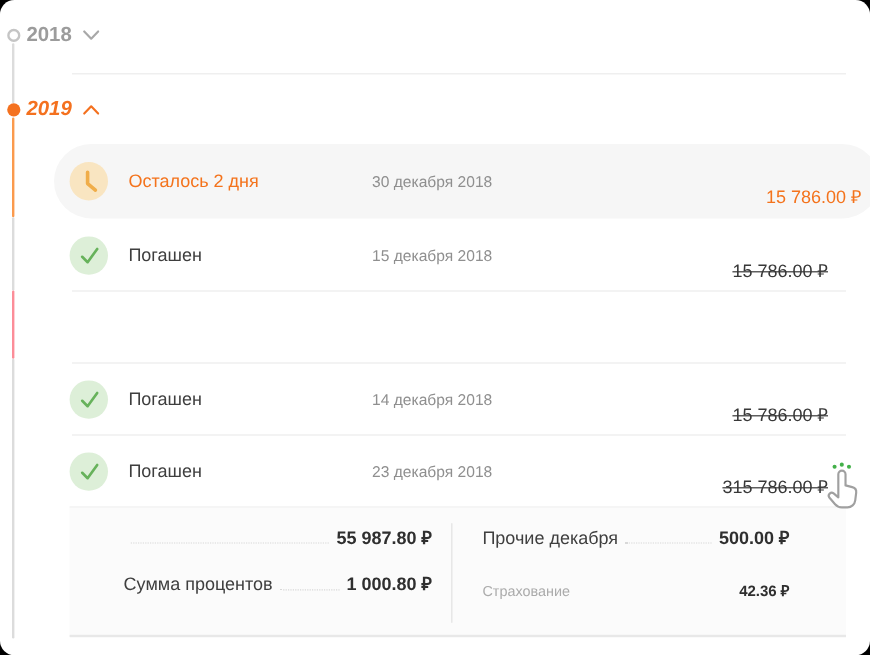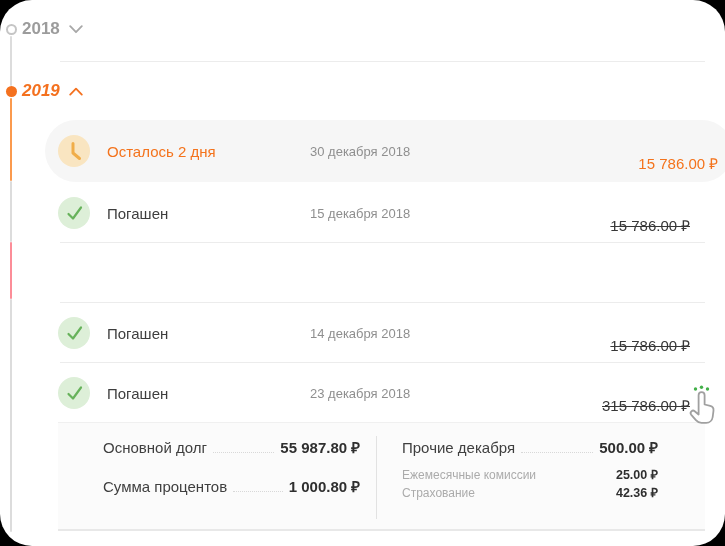--- a/index.html
+++ b/index.html
@@ -1,17 +1,17 @@
 <!DOCTYPE html>
 <html><head>
 <meta charset="utf-8">
 <style>
   html,body{margin:0;padding:0;background:#000;}
   body{font-family:"Liberation Sans", sans-serif;}
-  .card{position:relative;width:725px;height:546px;background:#fff;border-radius:32px;overflow:hidden;}
+  .card{position:relative;width:725px;height:546px;background:#fff;border-radius:12px;overflow:hidden;}
 
   
   .tl-seg{position:absolute;left:10px;width:2px;border-radius:1px;}
   .tl-gray{background:#dcdcdc;}
   .tl-orange{background:#fb9a4d;}
   .tl-pink{background:#fc8d98;}
   .seg1{top:36px;height:50px;}
   .seg2{top:98px;height:83px;}
   .seg3{top:181px;height:61px;}
   .seg4{top:242px;height:57px;}
@@ -141,39 +141,33 @@
           <path d="M10.5 17l4.5 4.5 8-11" fill="none" stroke="#67b25b" stroke-width="2.2" stroke-linecap="round" stroke-linejoin="round"></path>
         </svg>
     </span>
     <span class="cell status">Погашен</span>
     <span class="cell date">23 декабря 2018</span>
     <span class="cell amount amount--strike">315 786.00 ₽</span>
   </div>
 
   <div class="panel">
     <div class="pair pL1">
-      <span class="pair-label">Основной долг</span>
       <span class="leader"></span>
       <span class="pair-amount">55 987.80 ₽</span>
     </div>
     <div class="pair pL2">
       <span class="pair-label">Сумма процентов</span>
       <span class="leader"></span>
       <span class="pair-amount">1 000.80 ₽</span>
     </div>
     <div class="vdiv"></div>
     <div class="pair pR1">
       <span class="pair-label">Прочие декабря</span>
       <span class="leader"></span>
       <span class="pair-amount">500.00 ₽</span>
-    </div>
-    <div class="pair pair--sub pR2">
-      <span class="pair-label">Ежемесячные комиссии</span>
-      <span class="leader"></span>
-      <span class="pair-amount">25.00 ₽</span>
     </div>
     <div class="pair pair--sub pR3">
       <span class="pair-label">Страхование</span>
       <span class="leader"></span>
       <span class="pair-amount">42.36 ₽</span>
     </div>
   </div>
 
   <div class="cursor">
     <svg width="32" height="46" viewBox="0 0 32 46">

